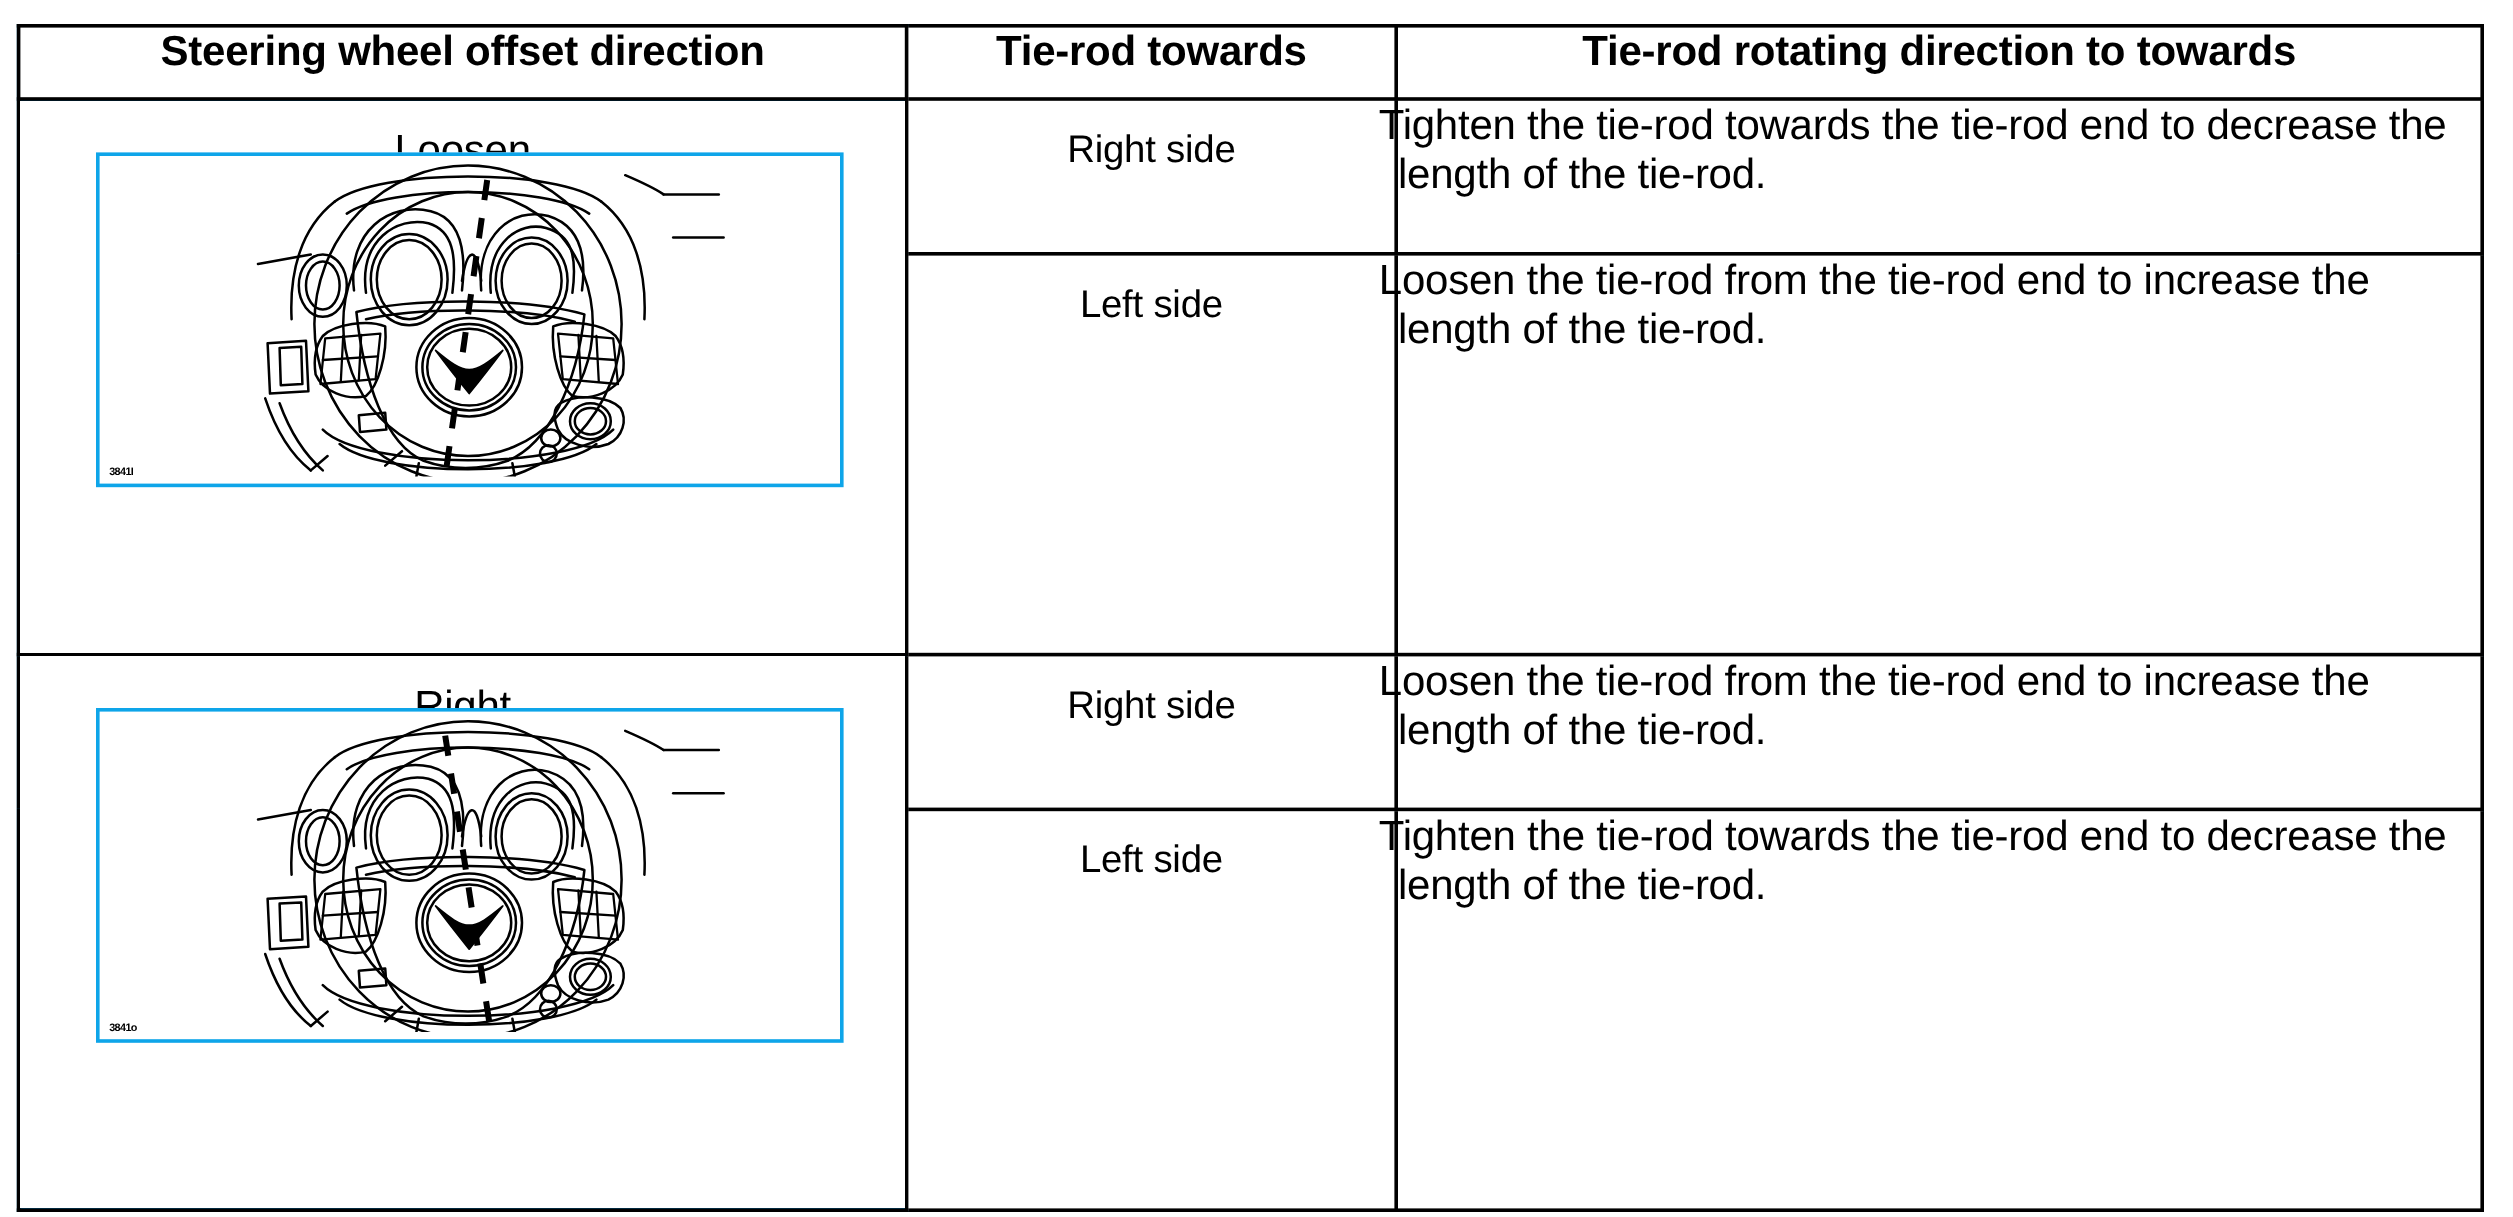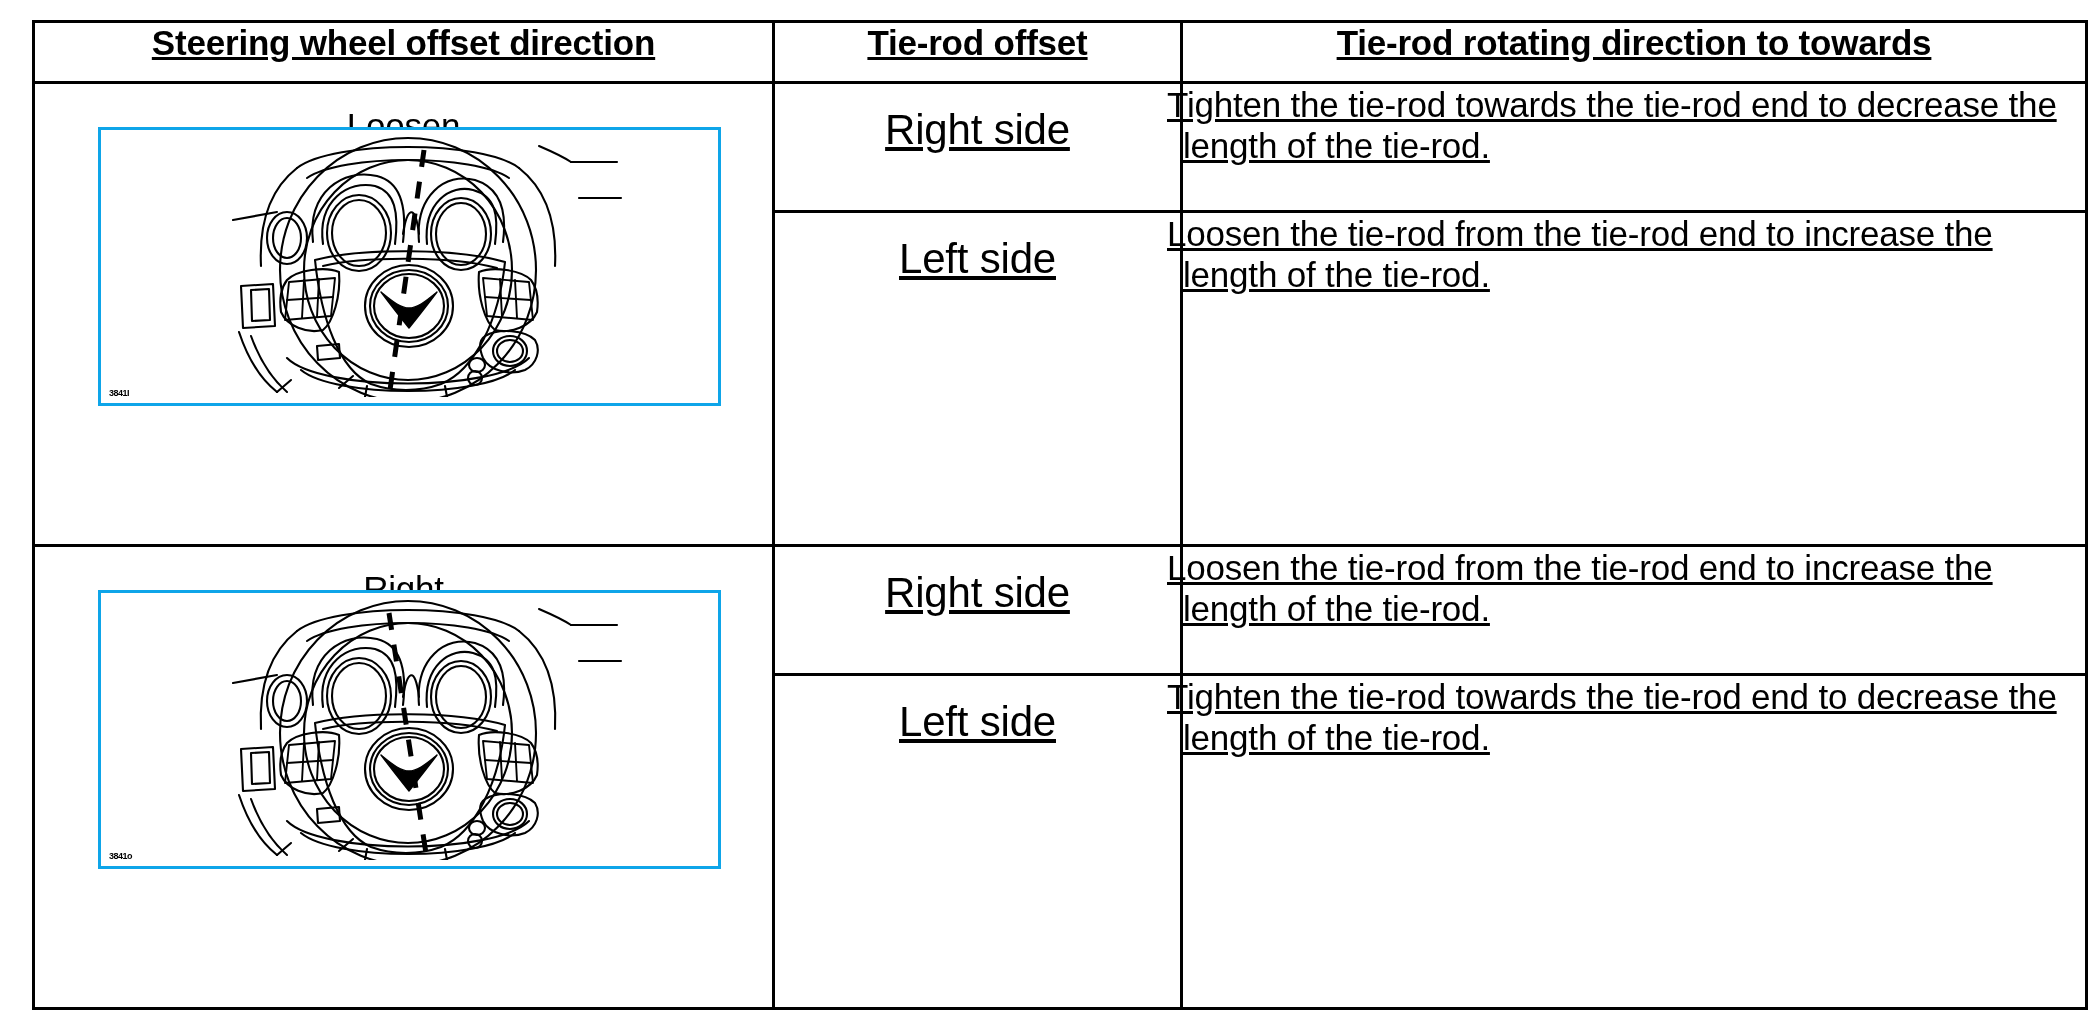--- a/index.html
+++ b/index.html
@@ -15,27 +15,26 @@
     overflow: hidden;
   }
   .page {
     position: relative;
     width: 2094px;
     height: 1014px;
     background: #ffffff;
   }
   table.spec {
     position: absolute;
-    left: 32px;
+    left: 14px;
     top: 20px;
     width: 2053px;
     border-collapse: collapse;
     table-layout: fixed;
     background: #0369a1;
-    text-decoration: underline;
   }
   table.spec td, table.spec th {
     border: 3px solid #000000;
     padding: 0;
     vertical-align: top;
     background: #ffffff;
   }
   col.c1 { width: 740px; }
   col.c2 { width: 408px; }
   col.c3 { width: 905px; }
@@ -78,21 +77,21 @@
     font-weight: bold;
     font-family: "Liberation Sans", sans-serif;
     letter-spacing: -0.5px;
     color: #000;
     line-height: 1;
   }
   td.side-cell {
     height: 125px;
     text-align: center;
     vertical-align: top;
-    font-size: 42px;
+    font-size: 32px;
   }
   td.side-cell .sv {
     display: block;
     padding-top: 22px;
     letter-spacing: -0.2px;
   }
   td.act-cell {
     vertical-align: top;
     font-size: 35px;
     line-height: 1.18;
@@ -113,21 +112,21 @@
 
   <table class="spec">
     <colgroup>
       <col class="c1">
         <col class="c2">
         <col class="c3">
     </colgroup>
     <thead>
       <tr>
         <th class="head">Steering wheel offset direction</th>
-        <th class="head">Tie-rod offset</th>
+        <th class="head">Tie-rod towards</th>
         <th class="head">Tie-rod rotating direction to towards</th>
       </tr>
     </thead>
     <tbody>
 
       <tr>
         <td class="dir-cell" rowspan="2">
           <div class="dir-label">Loosen</div>
 
           <div class="illo-wrap">

